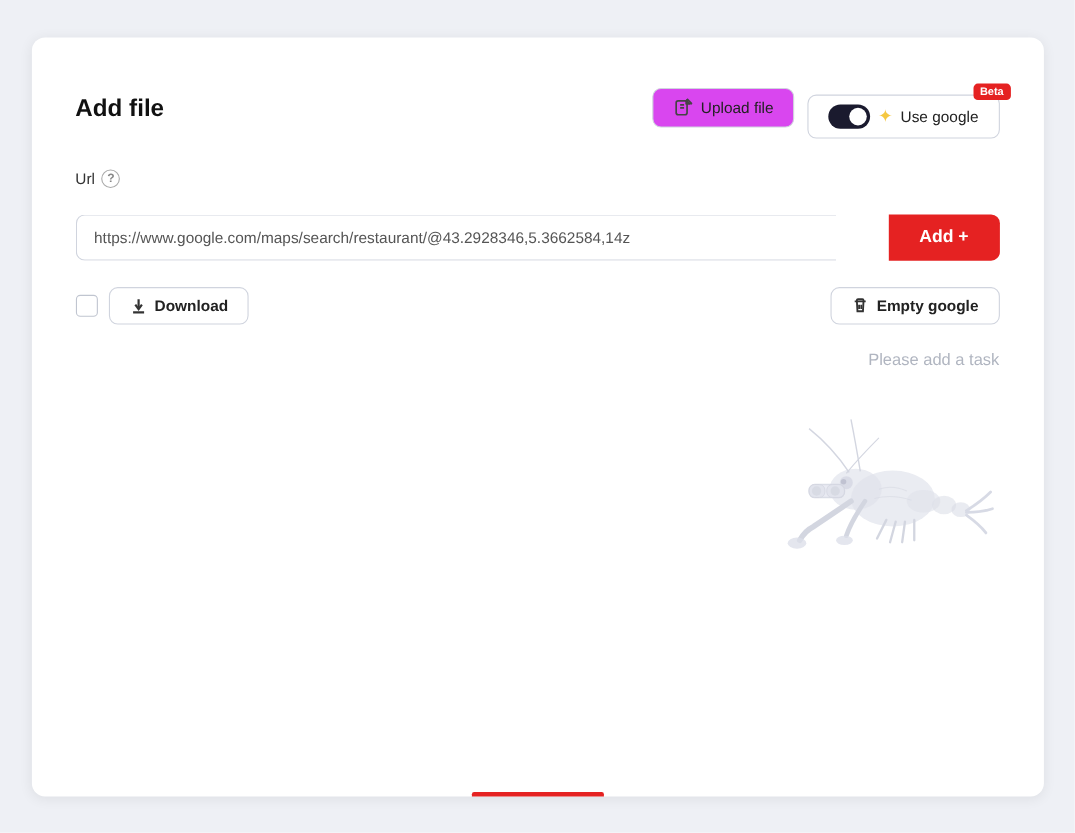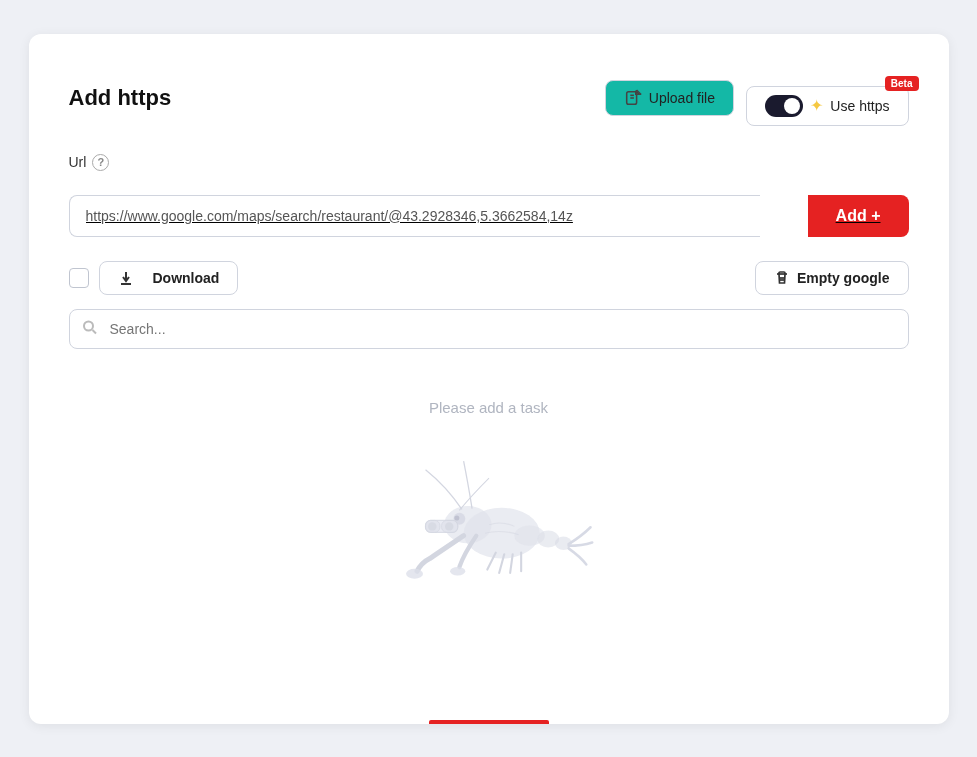--- a/index.html
+++ b/index.html
@@ -36,21 +36,21 @@
     }
     .header-actions {
       display: flex;
       align-items: center;
       gap: 12px;
     }
     .upload-btn {
       display: flex;
       align-items: center;
       gap: 7px;
-      background: #14b8a6;
+      background: #d946ef;
       border: 1.5px solid #d0d4de;
       border-radius: 8px;
       padding: 8px 18px;
       font-size: 14px;
       color: #222;
       cursor: pointer;
       font-weight: 500;
     }
     .upload-icon {
       width: 18px;
@@ -132,21 +132,20 @@
       justify-content: center;
       font-size: 11px;
       color: #888;
       cursor: pointer;
       font-weight: 700;
     }
     .url-input-row {
       display: flex;
       gap: 16px;
       margin-bottom: 24px;
-      text-decoration: underline;
     }
     .url-input {
       flex: 1;
       border: 1.5px solid #d0d4de;
       border-right: none;
       border-radius: 8px 0 0 8px;
       padding: 12px 16px;
       font-size: 14px;
       color: #555;
       outline: none;
@@ -181,21 +180,21 @@
       height: 20px;
       border: 1.5px solid #c0c5d0;
       border-radius: 4px;
       background: #fff;
       cursor: pointer;
       display: inline-block;
     }
     .download-btn {
       display: flex;
       align-items: center;
-      gap: 19px;
+      gap: 7px;
       background: #fff;
       border: 1.5px solid #d0d4de;
       border-radius: 8px;
       padding: 8px 18px;
       font-size: 14px;
       color: #222;
       cursor: pointer;
       font-weight: 600;
       text-align: center;
     }
@@ -233,21 +232,21 @@
       top: 50%;
       transform: translateY(-50%);
       color: #aaa;
       font-size: 15px;
       pointer-events: none;
     }
     
     .empty-state {
       display: flex;
       flex-direction: column;
-      align-items: center;
+      align-items: flex-end;
       gap: 16px;
       padding-top: 10px;
     }
     .empty-text {
       font-size: 15px;
       color: #b0b5c0;
     }
     
     .lobster-svg {
       width: 220px;
@@ -265,21 +264,21 @@
       background: #e52222;
       border-radius: 2px 2px 0 0;
     }
   </style>
 </head>
 <body>
 
 <div class="card">
 
   <div class="header-row">
-    <h1 class="page-title">Add https</h1>
+    <h1 class="page-title">Add file</h1>
     <div class="header-actions">
       <button class="upload-btn">
         <svg class="upload-icon" viewBox="0 0 20 20" fill="none" stroke="#444" stroke-width="1.7">
           <rect x="3" y="3" width="11" height="14" rx="2"></rect>
           <line x1="7" y1="7" x2="11" y2="7"></line>
           <line x1="7" y1="10" x2="11" y2="10"></line>
           <path d="M13 2v4h4" stroke="#444" stroke-width="1.5"></path>
           <path d="M13 2l4 4" stroke="#444" stroke-width="1.5"></path>
           <path d="M17 10v6a1 1 0 01-1 1H4a1 1 0 01-1-1V4" stroke="none"></path>
           <path d="M14 1l5 5" stroke="#444" stroke-width="1.5"></path>
@@ -287,21 +286,21 @@
         </svg>
         <span>Upload file</span>
       </button>
       <div class="use-params-wrap">
         <span class="beta-badge">Beta</span>
         <button class="use-params-btn">
           <div class="toggle-switch">
             <div class="toggle-knob"></div>
           </div>
           <span class="star-icon">✦</span>
-          <span>Use https</span>
+          <span>Use google</span>
         </button>
       </div>
     </div>
   </div>
 
   <div class="url-label-row">
     <span class="url-label">Url</span>
     <span class="help-icon">?</span>
   </div>
   <div class="url-input-row">
@@ -326,29 +325,20 @@
         <polyline points="3,4 4,4 13,4"></polyline>
         <path d="M5 4V3a1 1 0 011-1h4a1 1 0 011 1v1"></path>
         <path d="M5 4l.5 9h5l.5-9"></path>
         <line x1="7" y1="7" x2="7" y2="11"></line>
         <line x1="9" y1="7" x2="9" y2="11"></line>
       </svg>
       <span>Empty google</span>
     </button>
   </div>
 
-  <div class="search-row">
-    <span class="search-icon-wrap">
-      <svg width="16" height="16" viewBox="0 0 16 16" fill="none" stroke="#bbb" stroke-width="2">
-        <circle cx="6.5" cy="6.5" r="4.5"></circle>
-        <line x1="10.5" y1="10.5" x2="14" y2="14"></line>
-      </svg>
-    </span>
-    <input class="search-input" type="text" placeholder="Search..." style="">
-  </div>
 
   <div class="empty-state">
     <span class="empty-text">Please add a task</span>
 
     <svg class="lobster-svg" viewBox="0 0 260 180" fill="none" xmlns="http://www.w3.org/2000/svg">
 
       <ellipse cx="145" cy="115" rx="45" ry="30" fill="#c8ccdc" opacity="0.7"></ellipse>
 
       <ellipse cx="105" cy="105" rx="28" ry="22" fill="#c8ccdc" opacity="0.7"></ellipse>
 

